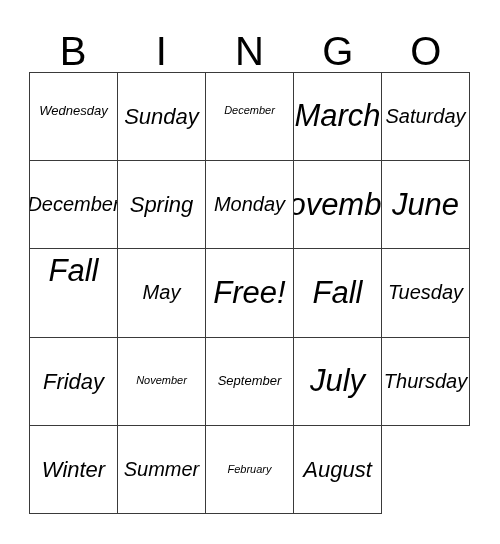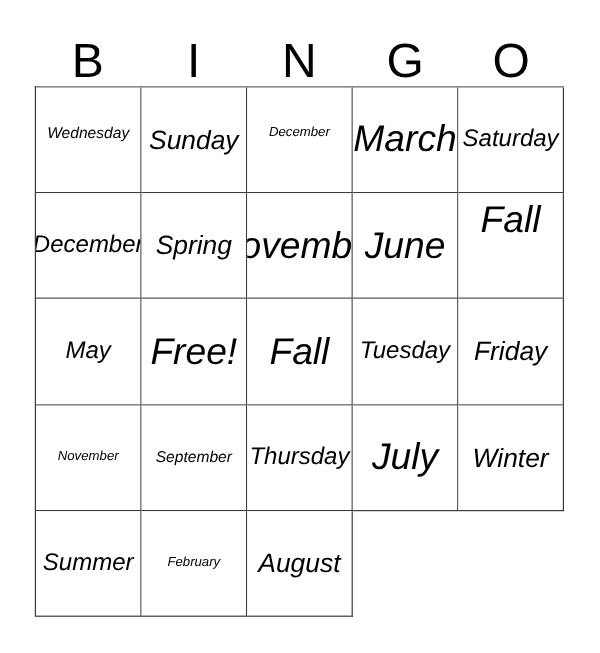--- a/index.html
+++ b/index.html
@@ -123,20 +123,23 @@
       <div class="cell va-mid">
         <span class="cell-text fs-m">Saturday</span>
       </div>
       <div class="cell va-mid">
         <span class="cell-text fs-m">December</span>
       </div>
       <div class="cell va-mid">
         <span class="cell-text fs-l">Spring</span>
       </div>
       <div class="cell va-mid">
+        <span class="cell-text fs-m">Monday</span>
+      </div>
+      <div class="cell va-mid">
         <span class="cell-text fs-xl">November</span>
       </div>
       <div class="cell va-mid">
         <span class="cell-text fs-xl">June</span>
       </div>
       <div class="cell va-top">
         <span class="cell-text fs-xl">Fall</span>
       </div>
       <div class="cell va-mid">
         <span class="cell-text fs-m">May</span>
@@ -153,24 +156,24 @@
       <div class="cell va-mid">
         <span class="cell-text fs-l">Friday</span>
       </div>
       <div class="cell va-mid">
         <span class="cell-text fs-s">November</span>
       </div>
       <div class="cell va-mid">
         <span class="cell-text fs-xs">September</span>
       </div>
       <div class="cell va-mid">
-        <span class="cell-text fs-m">Thursday</span>
+        <span class="cell-text fs-xl">July</span>
       </div>
       <div class="cell va-mid">
-        <span class="cell-text fs-xl">July</span>
+        <span class="cell-text fs-m">Thursday</span>
       </div>
       <div class="cell va-mid">
         <span class="cell-text fs-l">Winter</span>
       </div>
       <div class="cell va-mid">
         <span class="cell-text fs-m">Summer</span>
       </div>
       <div class="cell va-mid">
         <span class="cell-text fs-s">February</span>
       </div>

